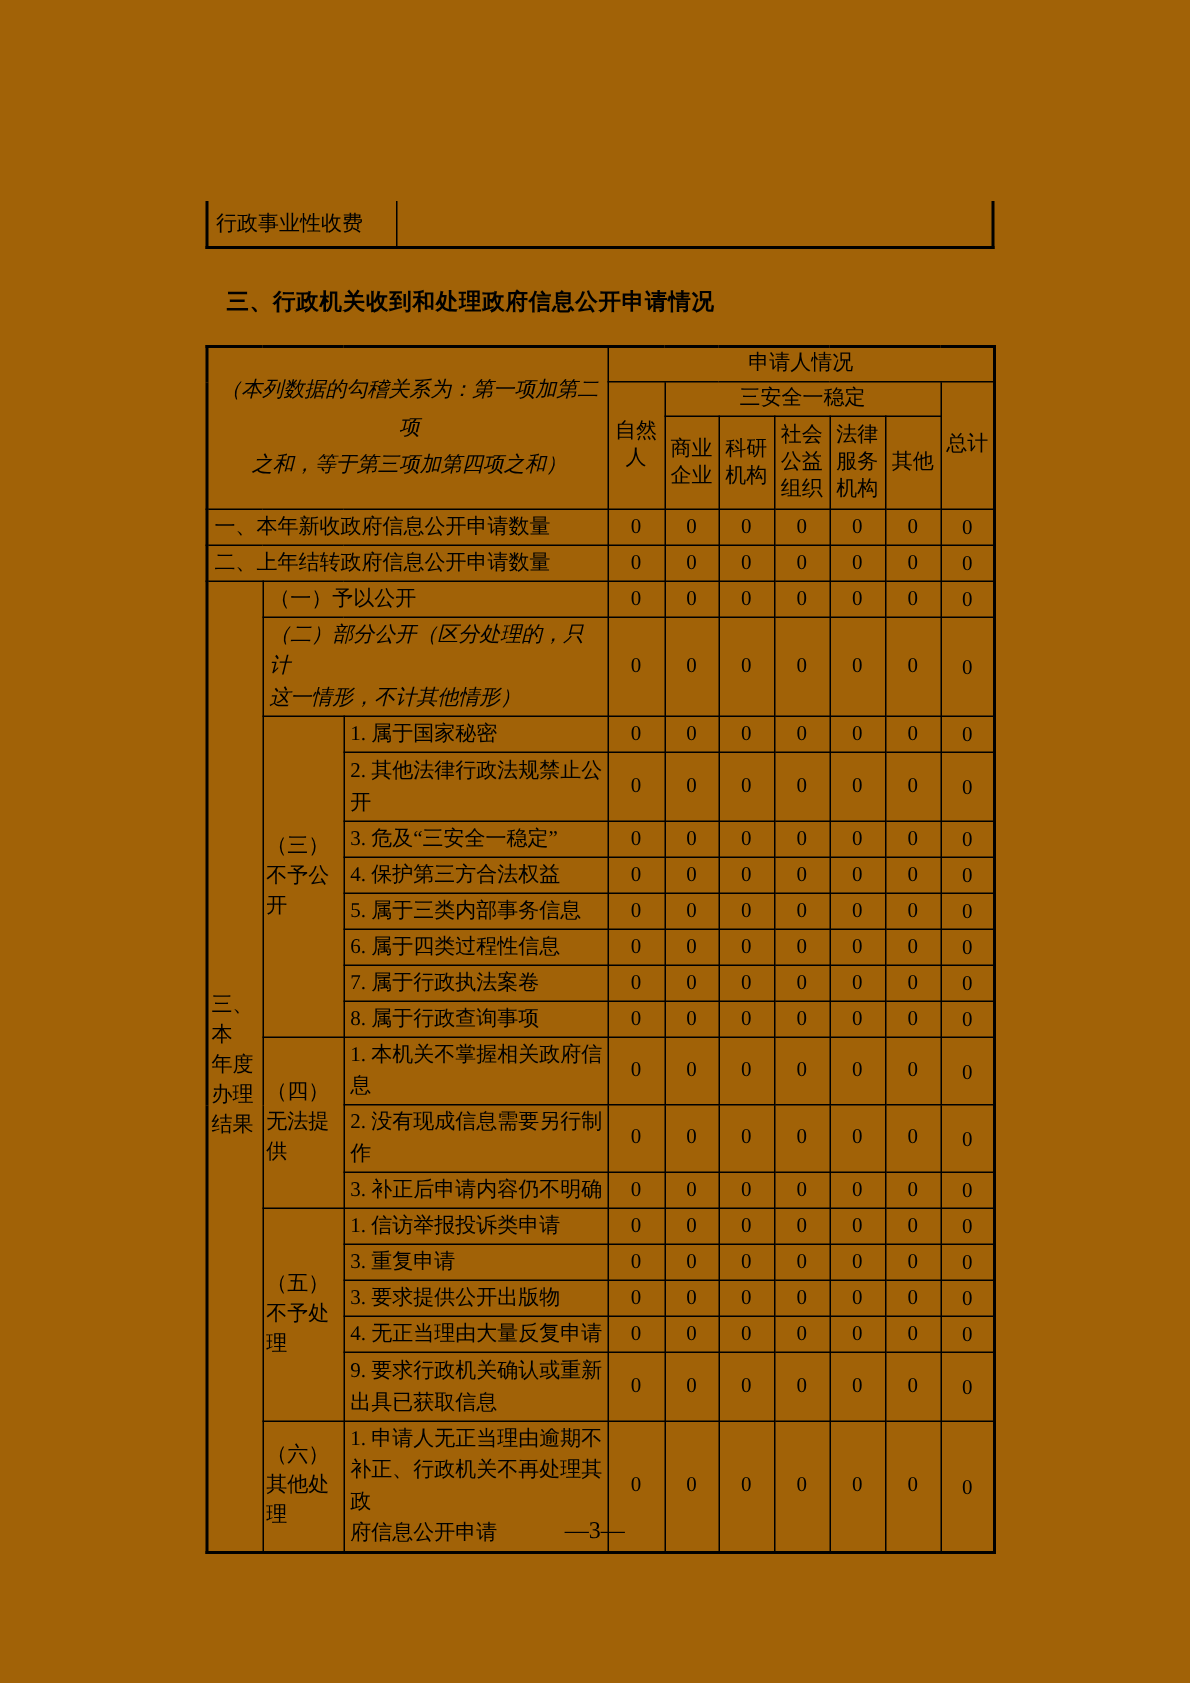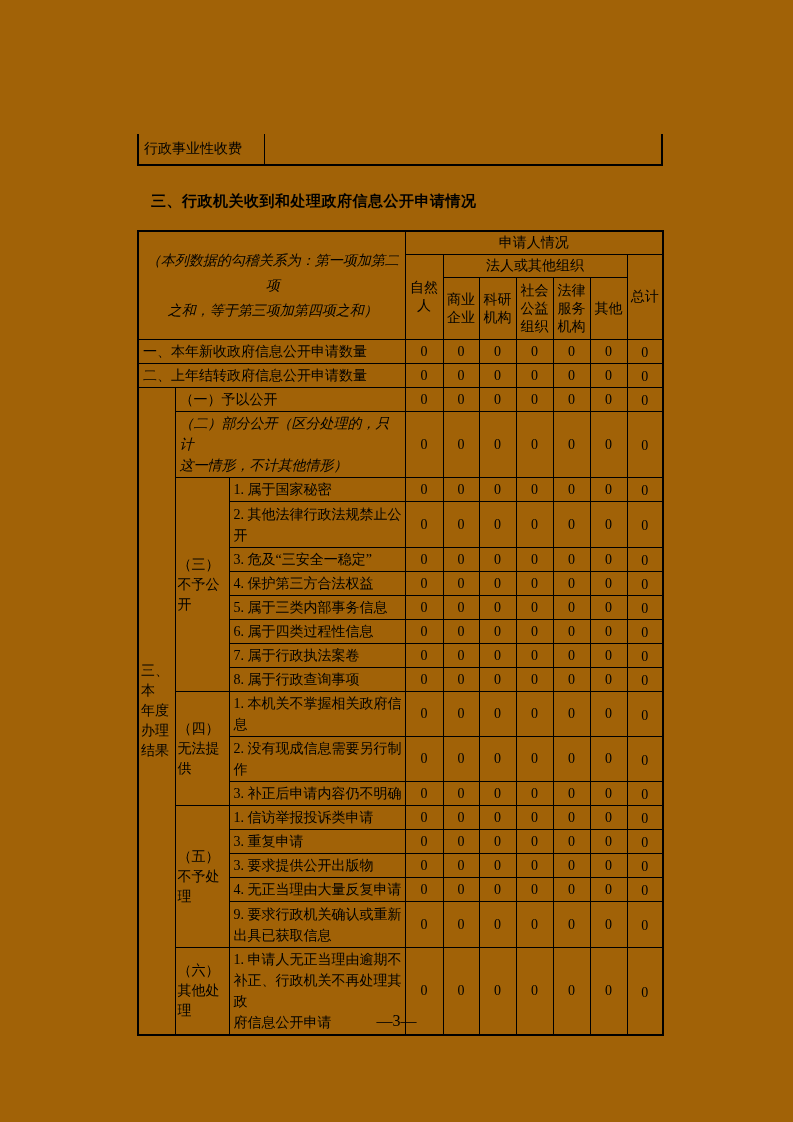--- a/index.html
+++ b/index.html
@@ -125,21 +125,21 @@
 
     <tbody>
         <tr style="height:23px">
       <td class="note" rowspan="3" colspan="3">（本列数据的勾稽关系为：第一项加第二项
 之和，等于第三项加第四项之和）</td>
       <td class="hdr" colspan="7">申请人情况</td>
     </tr>
     <tr style="height:23px">
       <td class="hdr" rowspan="2">自然
 人</td>
-      <td class="hdr" colspan="5">法人或其他组织</td>
+      <td class="hdr" colspan="5">三安全一稳定</td>
       <td class="hdr" rowspan="2">总计</td>
     </tr>
     <tr style="height:62px">
       <td class="hdr">商业
 企业</td>
       <td class="hdr">科研
 机构</td>
       <td class="hdr">社会
 公益
 组织</td>

